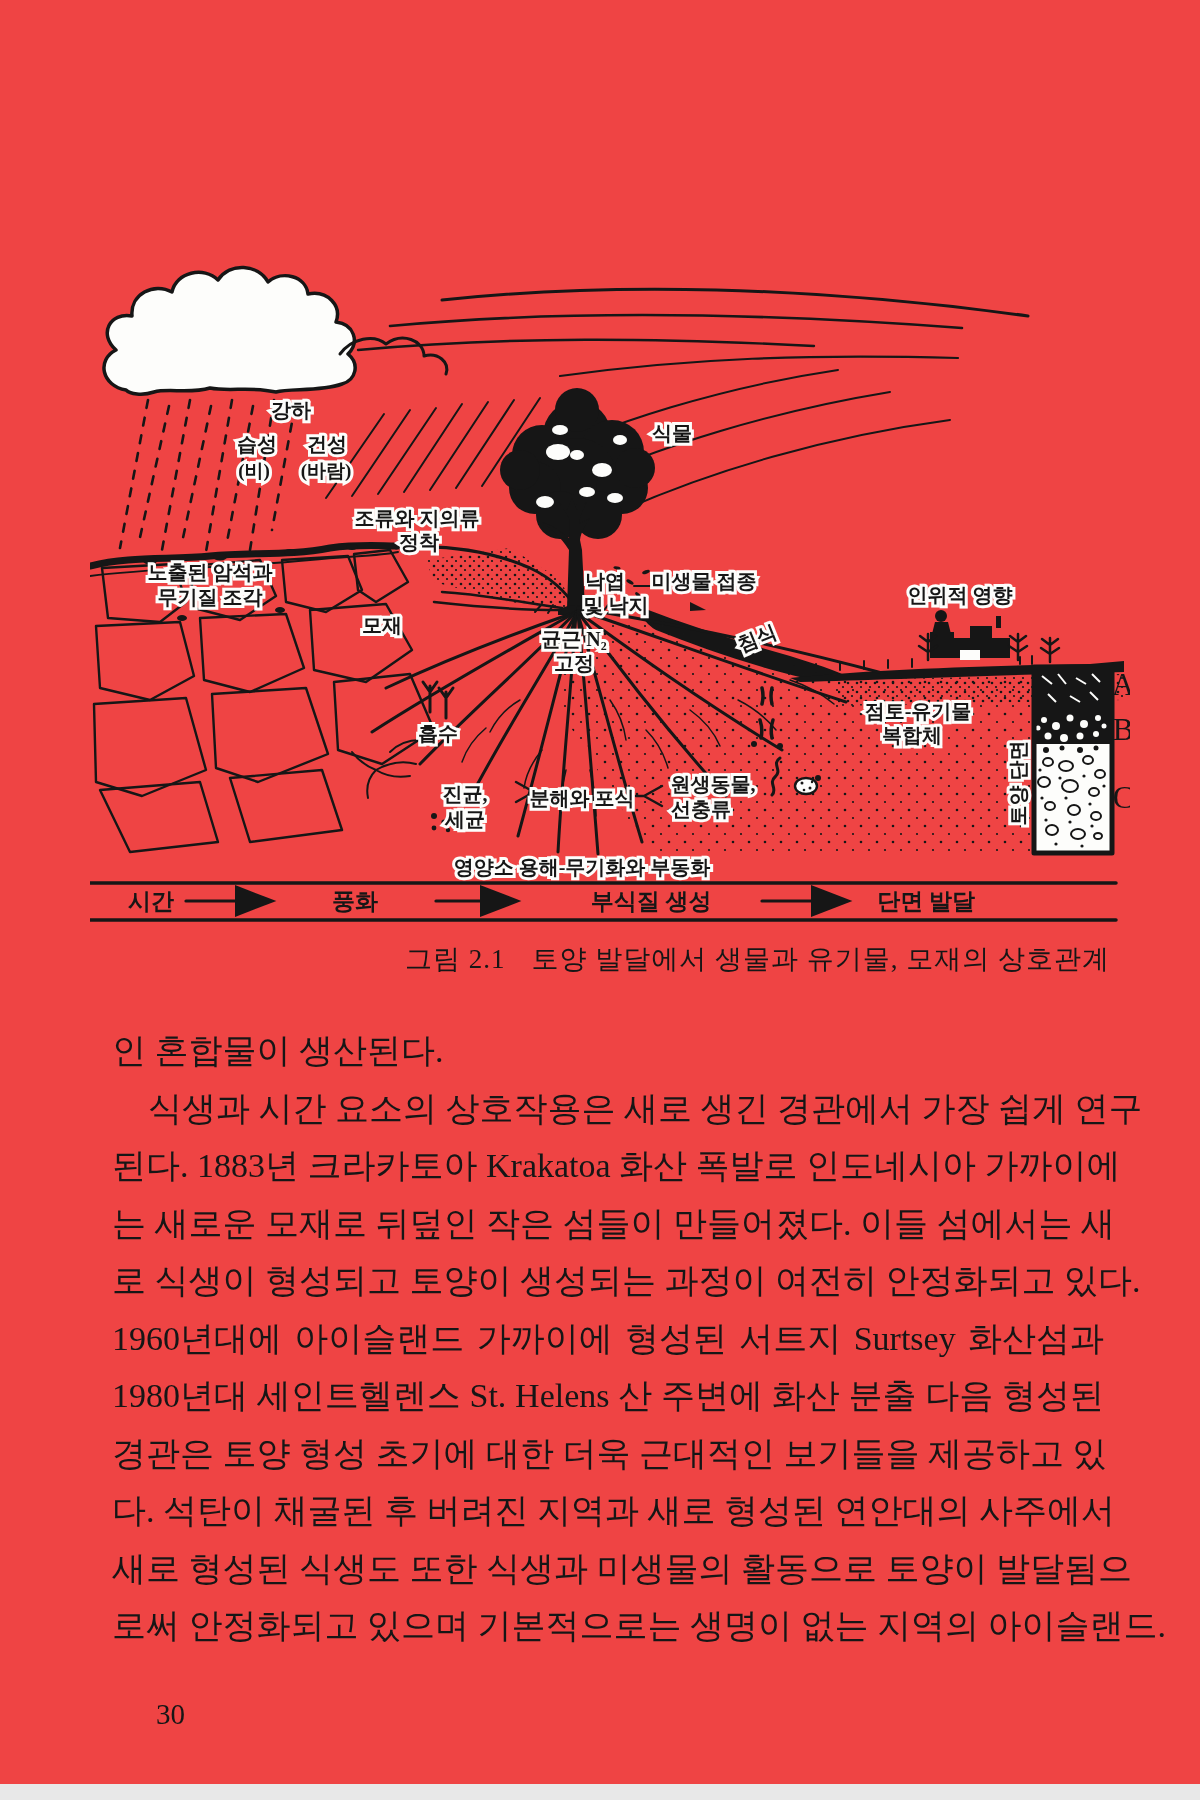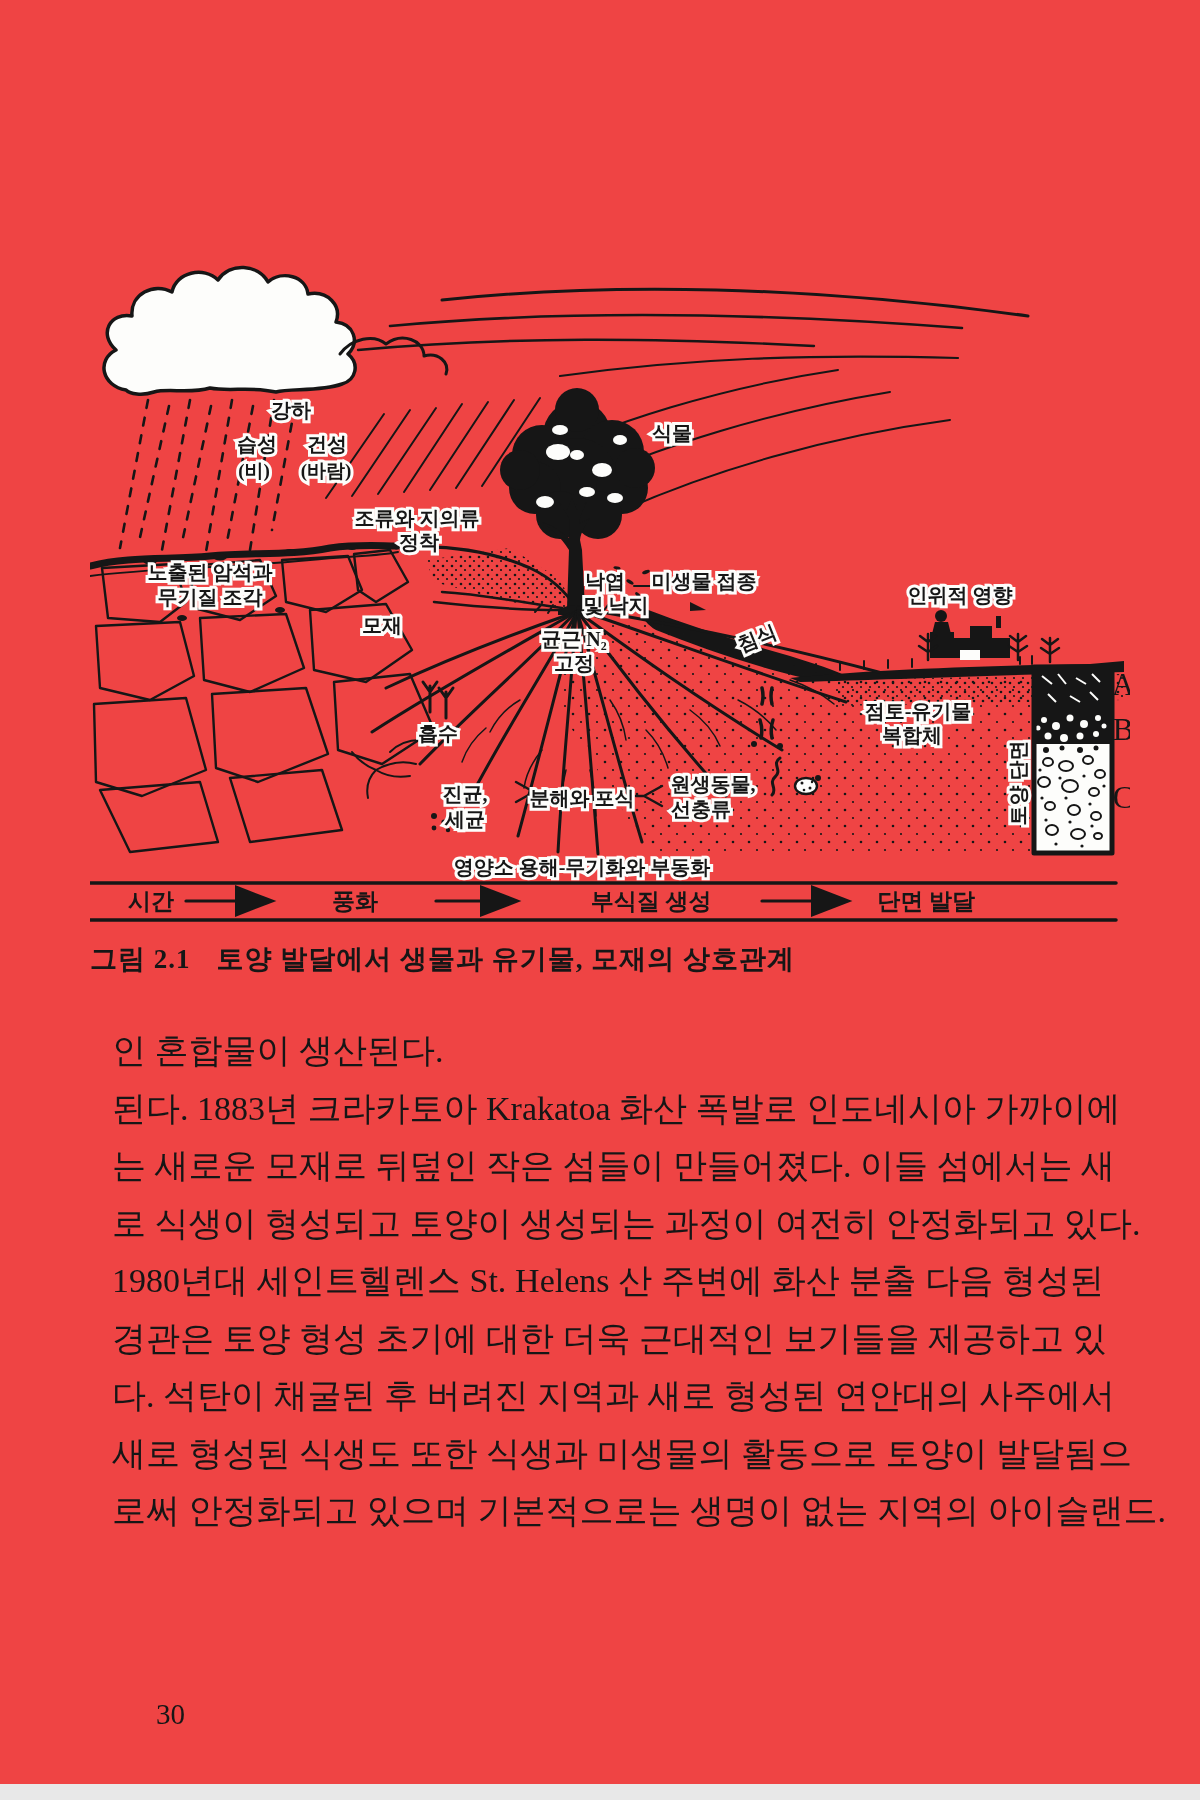--- a/index.html
+++ b/index.html
@@ -7,22 +7,22 @@
         font-family:"Liberation Serif","DejaVu Serif",serif;}
   .figure-wrap{position:absolute;left:90px;top:230px;width:1040px;height:700px;}
   svg text{font-family:"Liberation Serif","DejaVu Serif",serif;}
   svg .lbl{font-size:20px;font-weight:600;fill:#161616;paint-order:stroke;stroke:#fdfdfb;stroke-width:6px;}
   svg .lbl.small{font-size:19px;}
   svg .hz{font-size:31px;fill:#161616;}
   svg .axis-lbl{font-size:23px;font-weight:600;fill:#161616;}
   svg .ink{stroke:#161616;fill:none;stroke-linecap:round;stroke-linejoin:round;}
   svg .fill-ink{fill:#161616;stroke:none;}
   svg .paper{fill:#fdfdfb;}
-  .caption{position:absolute;left:90px;top:941px;width:1020px;text-align:left;
-           font-size:27px;font-weight:700;letter-spacing:1px;}
+  .caption{position:absolute;left:90px;top:941px;width:1020px;text-align:right;
+           font-size:27px;font-weight:400;letter-spacing:1px;}
   .caption .cap-text{margin-left:26px;}
   .body-text{position:absolute;left:112px;top:1022px;width:992px;font-size:34px;font-weight:400;line-height:57.5px;}
   .bline{height:57.5px;white-space:nowrap;text-align:justify;text-align-last:justify;overflow:visible;}
   .bline.first{text-align-last:left;}
   .bline.indent{text-indent:36px;}
   .page-number{position:absolute;left:156px;top:1698px;font-size:29px;font-weight:400;}
 </style>
 </head>
 <body>
 
@@ -368,23 +368,25 @@
       </g>
     </svg>
   </div>
 
   <div class="caption">
     <span class="cap-label">그림 2.1</span><span class="cap-text">토양 발달에서 생물과 유기물, 모재의 상호관계</span>
   </div>
 
   <div class="body-text">
       <div class="bline first">인 혼합물이 생산된다.</div>
+      <div class="bline indent">식생과 시간 요소의 상호작용은 새로 생긴 경관에서 가장 쉽게 연구</div>
       <div class="bline">된다. 1883년 크라카토아 Krakatoa 화산 폭발로 인도네시아 가까이에</div>
       <div class="bline">는 새로운 모재로 뒤덮인 작은 섬들이 만들어졌다. 이들 섬에서는 새</div>
       <div class="bline">로 식생이 형성되고 토양이 생성되는 과정이 여전히 안정화되고 있다.</div>
+      <div class="bline">1960년대에 아이슬랜드 가까이에 형성된 서트지 Surtsey 화산섬과</div>
       <div class="bline">1980년대 세인트헬렌스 St. Helens 산 주변에 화산 분출 다음 형성된</div>
       <div class="bline">경관은 토양 형성 초기에 대한 더욱 근대적인 보기들을 제공하고 있</div>
       <div class="bline">다. 석탄이 채굴된 후 버려진 지역과 새로 형성된 연안대의 사주에서</div>
       <div class="bline">새로 형성된 식생도 또한 식생과 미생물의 활동으로 토양이 발달됨으</div>
       <div class="bline">로써 안정화되고 있으며 기본적으로는 생명이 없는 지역의 아이슬랜드.</div>
     </div>
 
   <div class="page-number">30</div>
 </div>
 

